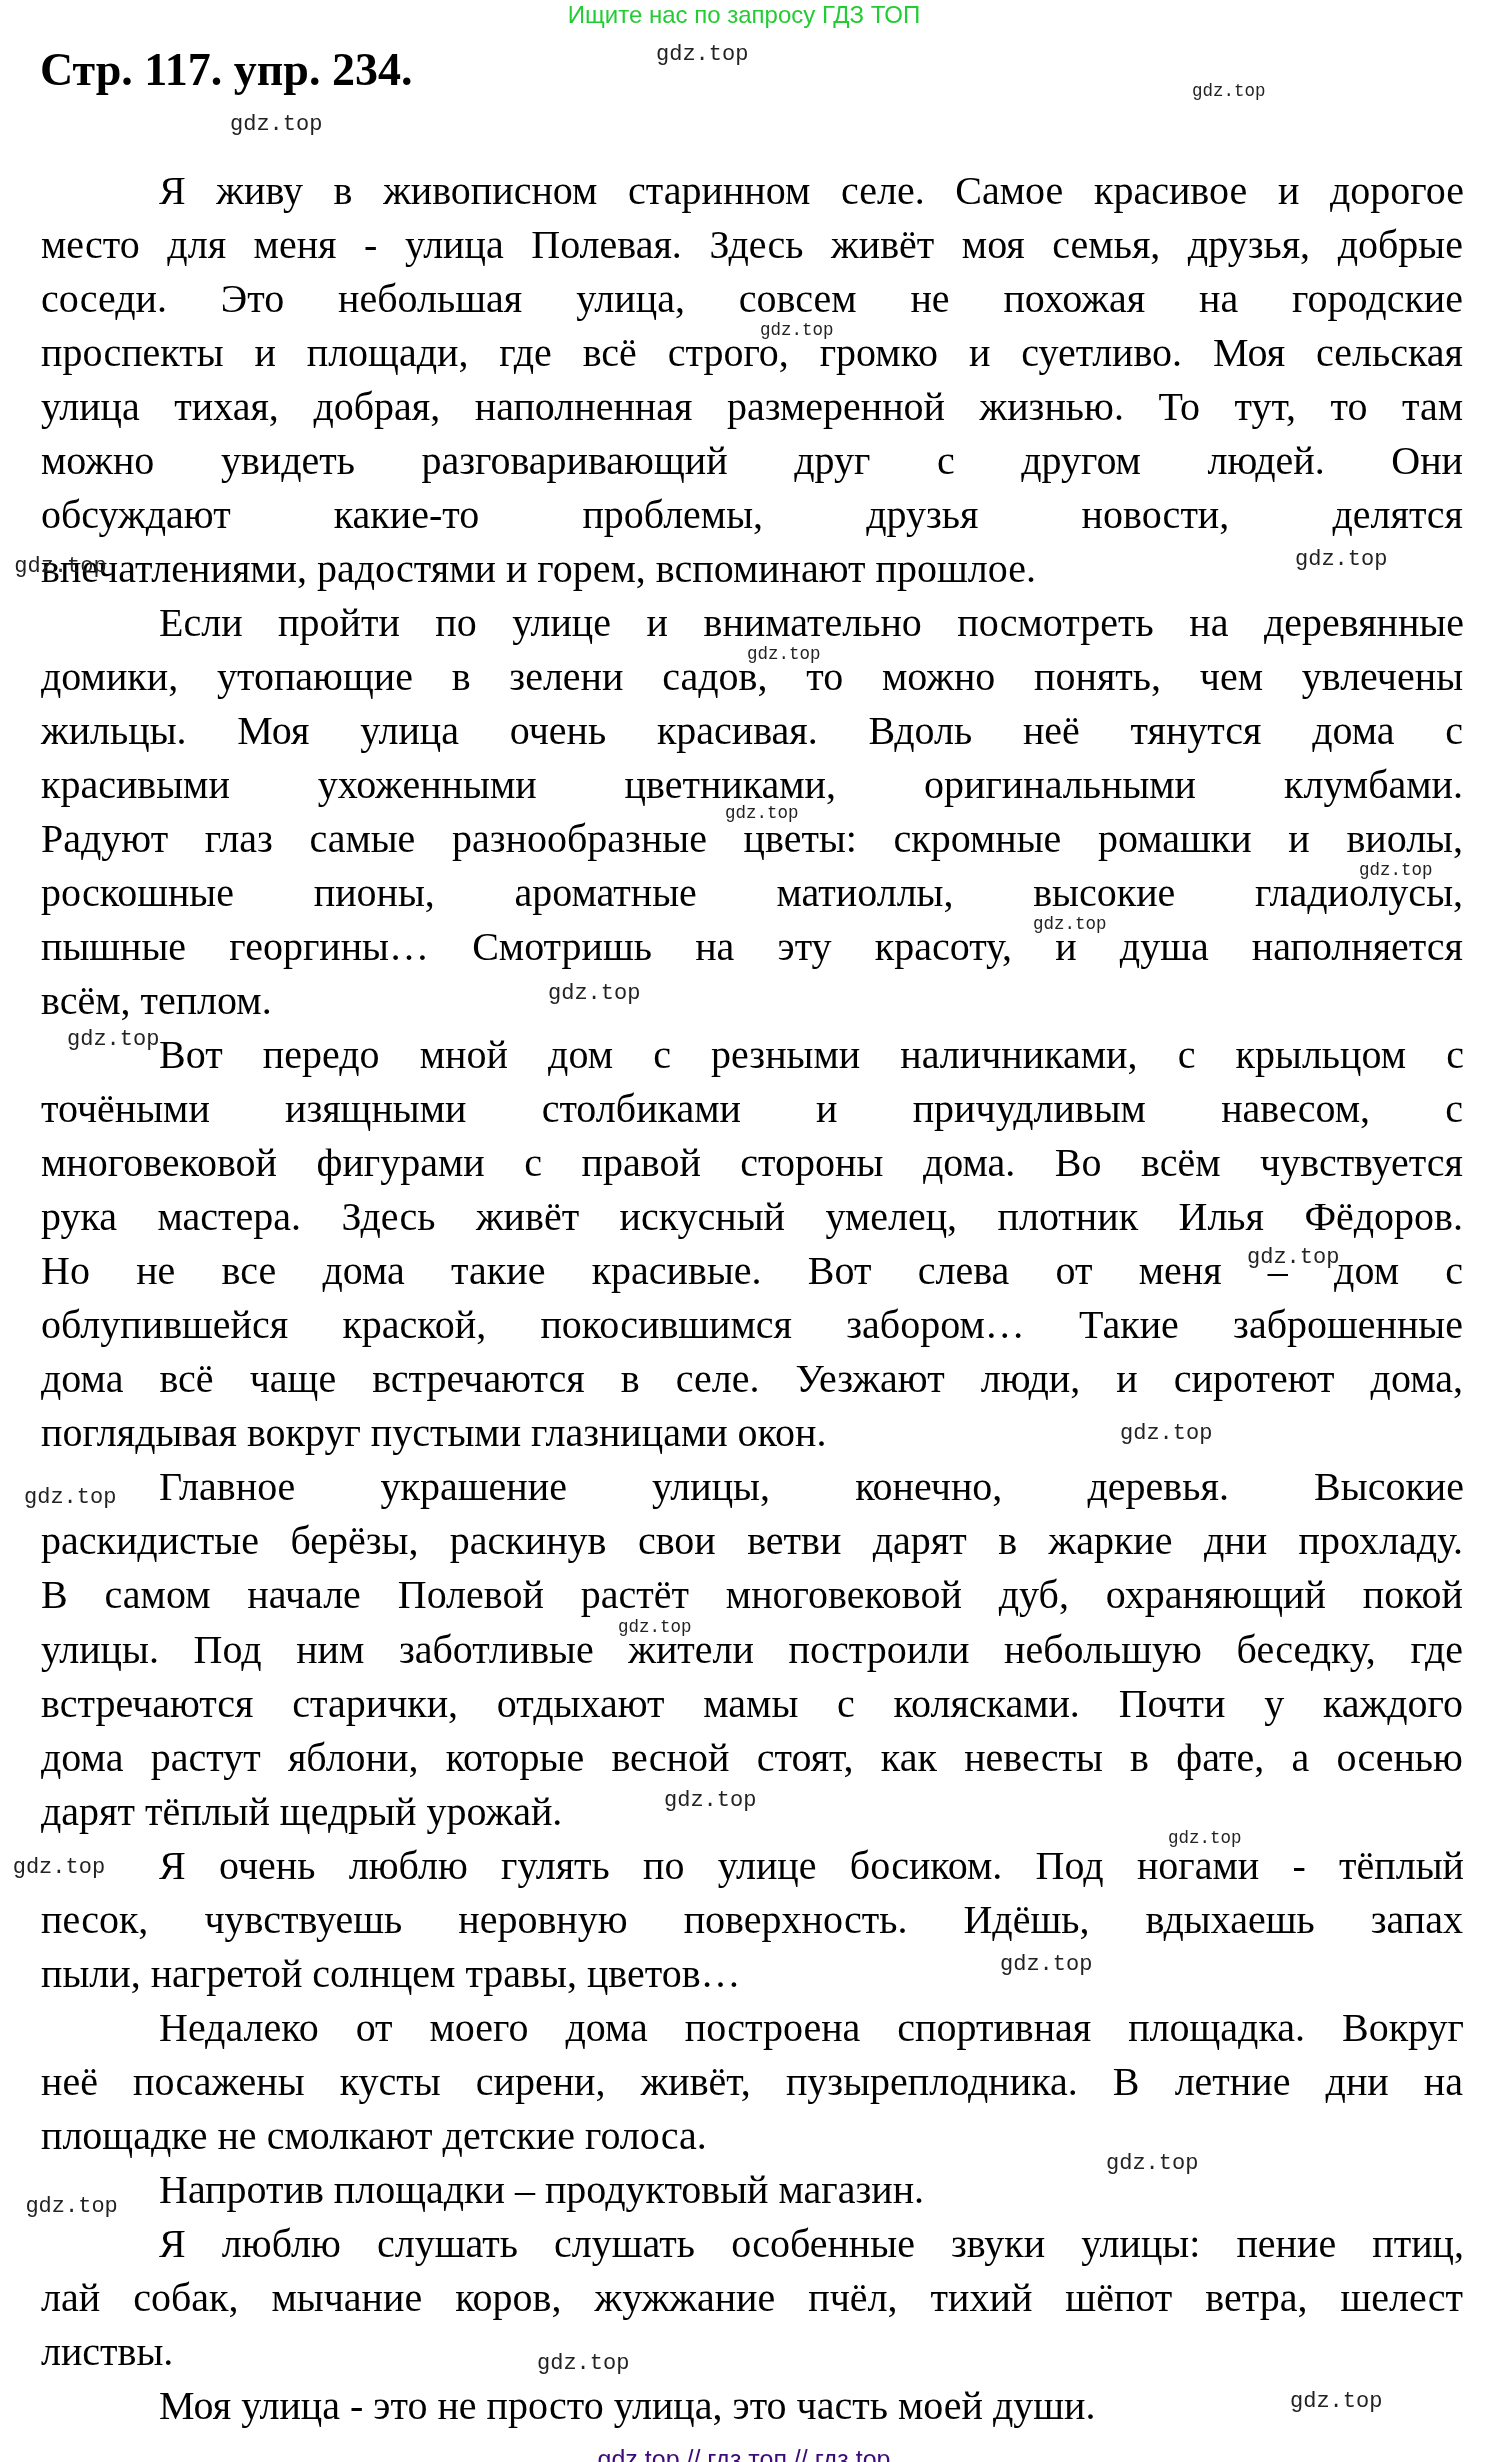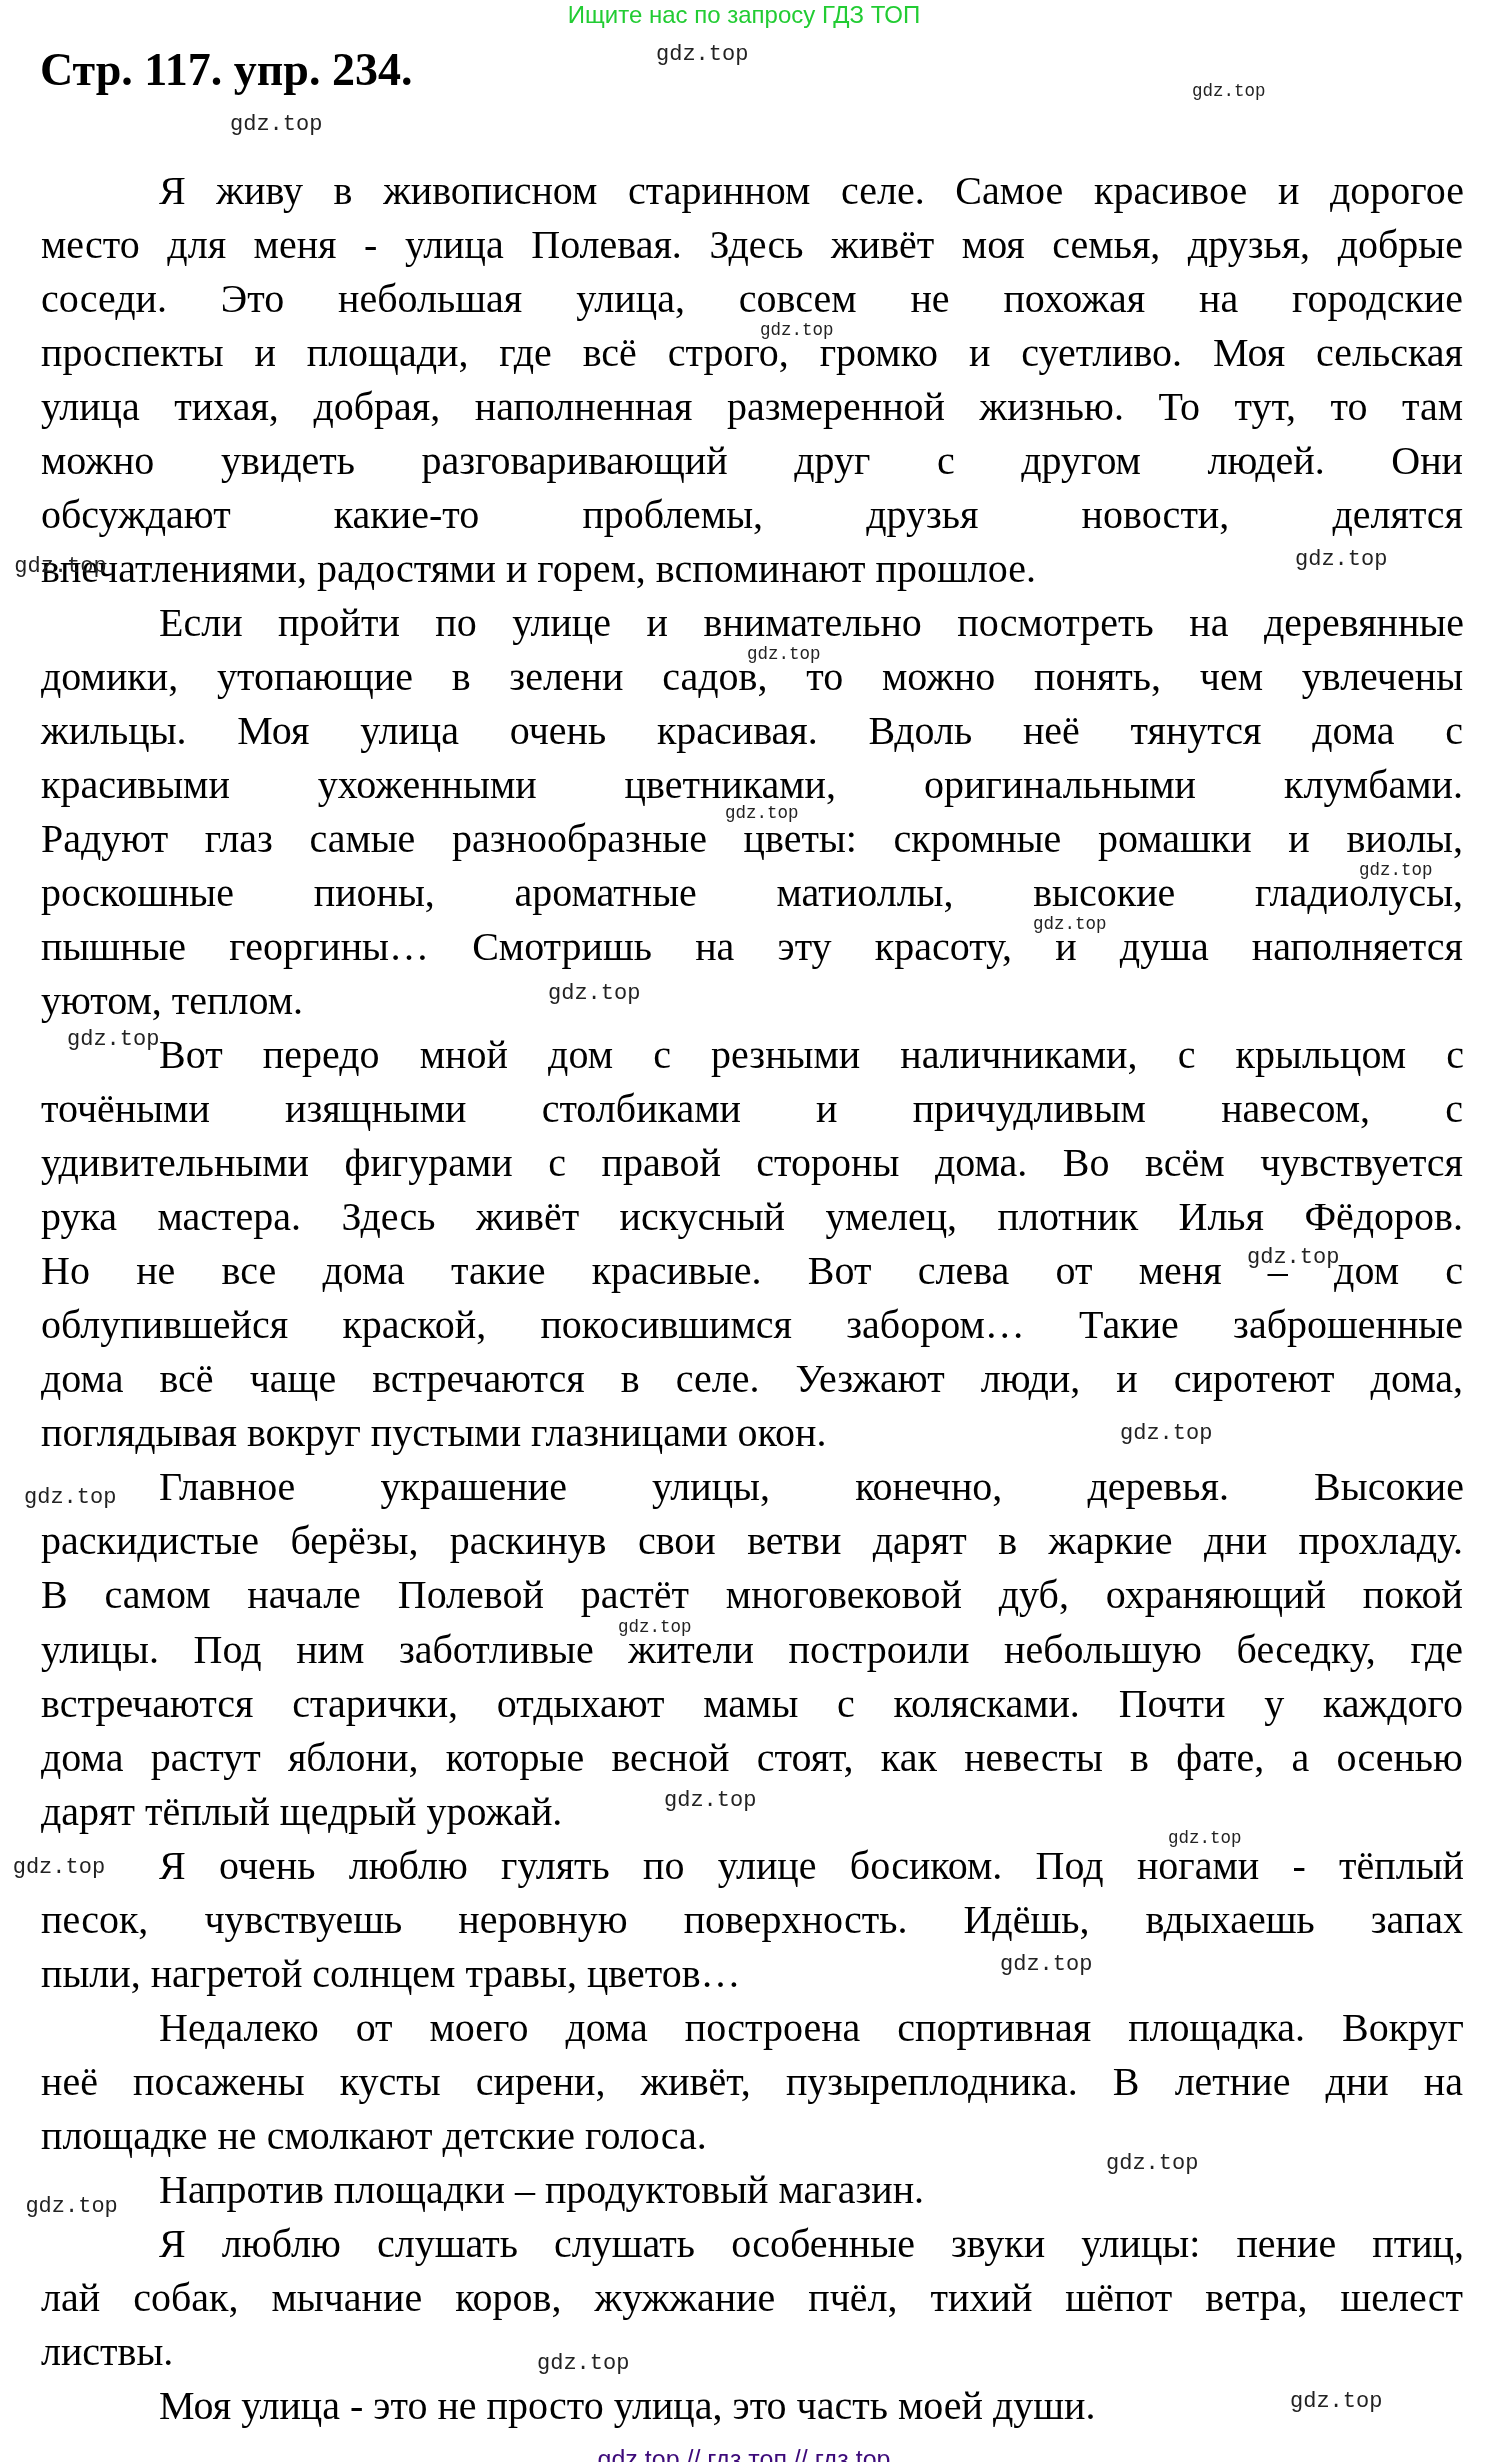--- a/index.html
+++ b/index.html
@@ -48,25 +48,25 @@
   <div class="line" style="top:488px">обсуждают какие-то проблемы, друзья новости, делятся</div>
   <div class="line last" style="top:542px">впечатлениями, радостями и горем, вспоминают прошлое.</div>
 
   <div class="line indent" style="top:596px">Если пройти по улице и внимательно посмотреть на деревянные</div>
   <div class="line" style="top:650px">домики, утопающие в зелени садов, то можно понять, чем увлечены</div>
   <div class="line" style="top:704px">жильцы. Моя улица очень красивая. Вдоль неё тянутся дома с</div>
   <div class="line" style="top:758px">красивыми ухоженными цветниками, оригинальными клумбами.</div>
   <div class="line" style="top:812px">Радуют глаз самые разнообразные цветы: скромные ромашки и виолы,</div>
   <div class="line" style="top:866px">роскошные пионы, ароматные матиоллы, высокие гладиолусы,</div>
   <div class="line" style="top:920px">пышные георгины… Смотришь на эту красоту, и душа наполняется</div>
-  <div class="line last" style="top:974px">уютом, теплом.</div>
+  <div class="line last" style="top:974px">всём, теплом.</div>
 
   <div class="line indent" style="top:1028px">Вот передо мной дом с резными наличниками, с крыльцом с</div>
   <div class="line" style="top:1082px">точёными изящными столбиками и причудливым навесом, с</div>
-  <div class="line" style="top:1136px">удивительными фигурами с правой стороны дома. Во всём чувствуется</div>
+  <div class="line" style="top:1136px">многовековой фигурами с правой стороны дома. Во всём чувствуется</div>
   <div class="line" style="top:1190px">рука мастера. Здесь живёт искусный умелец, плотник Илья Фёдоров.</div>
   <div class="line" style="top:1244px">Но не все дома такие красивые. Вот слева от меня – дом с</div>
   <div class="line" style="top:1298px">облупившейся краской, покосившимся забором… Такие заброшенные</div>
   <div class="line" style="top:1352px">дома всё чаще встречаются в селе. Уезжают люди, и сиротеют дома,</div>
   <div class="line last" style="top:1406px">поглядывая вокруг пустыми глазницами окон.</div>
 
   <div class="line indent" style="top:1460px">Главное украшение улицы, конечно, деревья. Высокие</div>
   <div class="line" style="top:1514px">раскидистые берёзы, раскинув свои ветви дарят в жаркие дни прохладу.</div>
   <div class="line" style="top:1568px">В самом начале Полевой растёт многовековой дуб, охраняющий покой</div>
   <div class="line" style="top:1623px">улицы. Под ним заботливые жители построили небольшую беседку, где</div>

